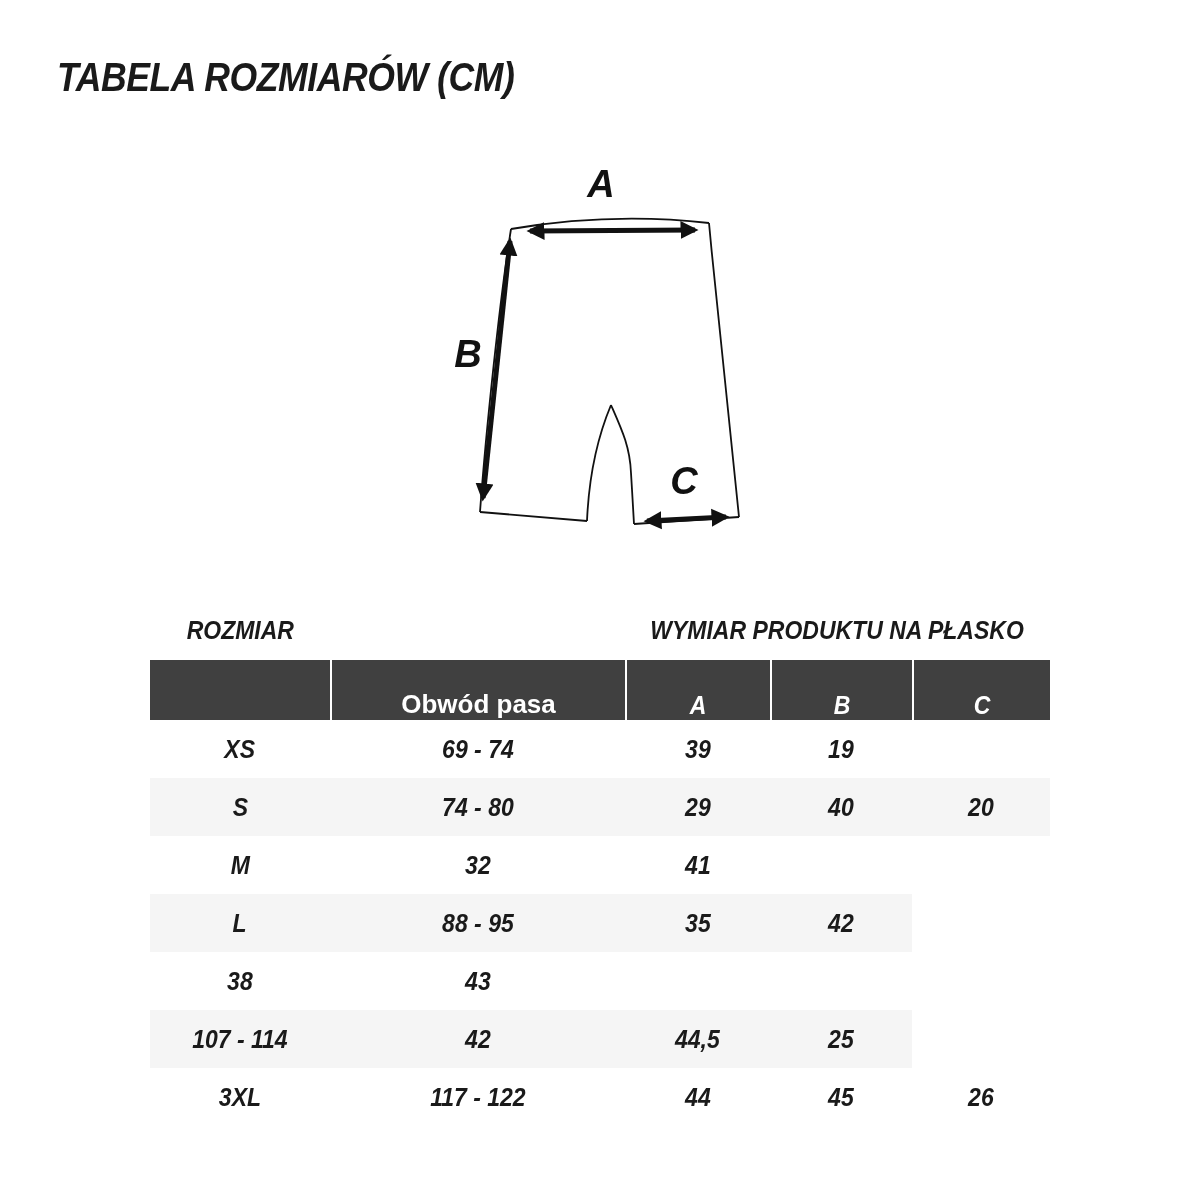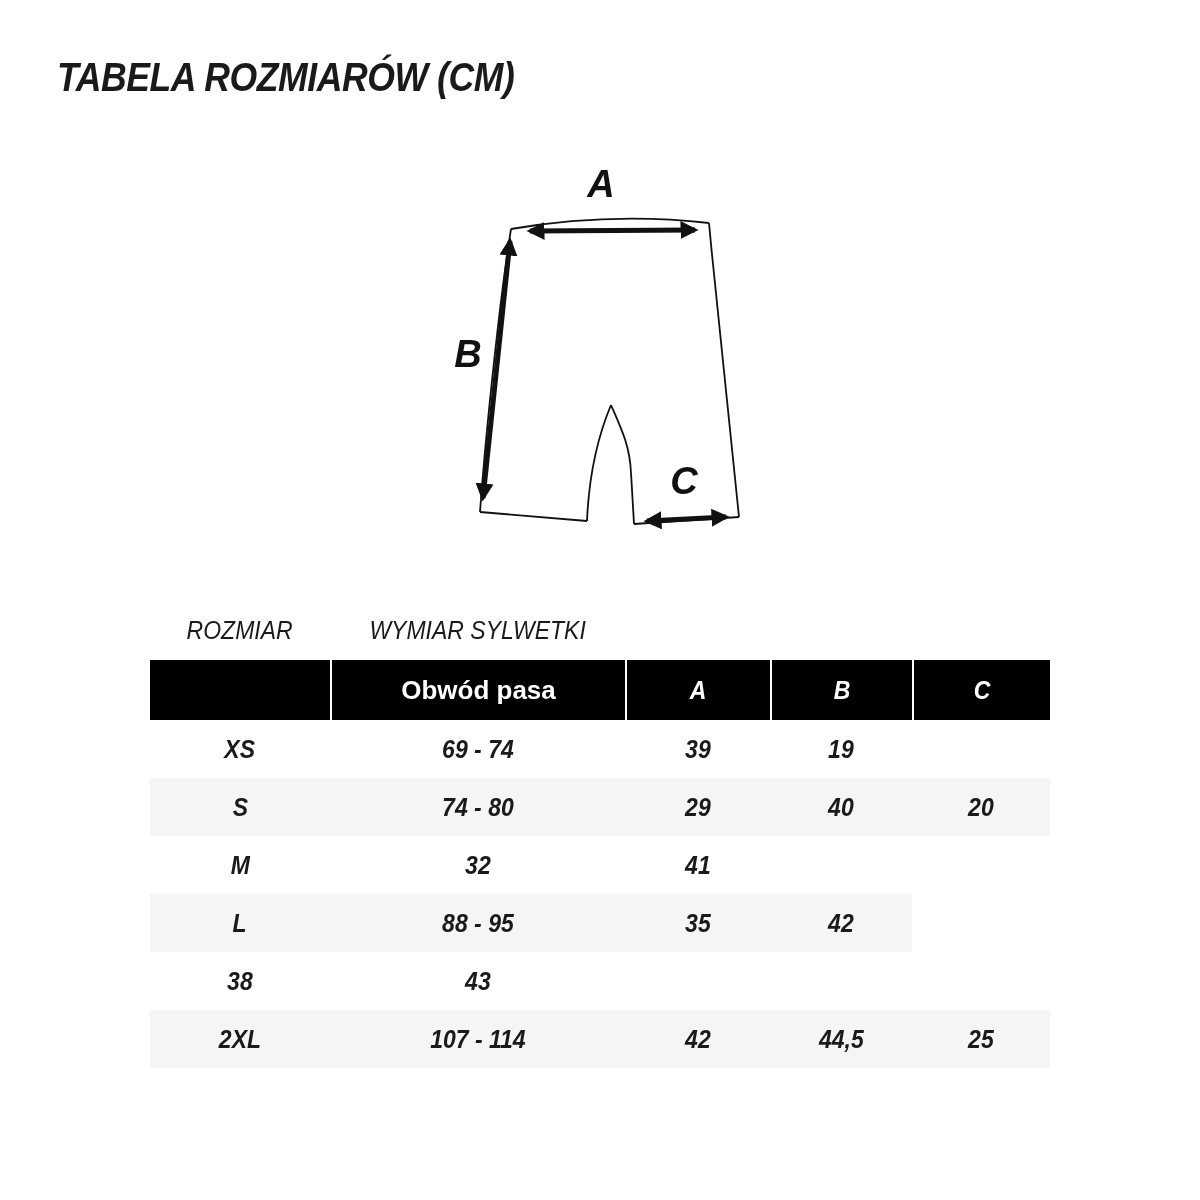--- a/index.html
+++ b/index.html
@@ -47,43 +47,44 @@
     width: 900px;
     display: grid;
     grid-template-columns: 180px 295px 145px 142px 138px;
     height: 36px;
   }
   .group-header {
     display: flex;
     align-items: center;
     justify-content: center;
     font-size: 25px;
-    font-weight: normal;
+    font-weight: bold;
     font-style: italic;
     white-space: nowrap;
   }
   .gh-1 { grid-column: 1; }
   .gh-2 { grid-column: 2; }
   .gh-3 { grid-column: 3 / span 3; }
   .squeeze { display: inline-block; transform: scaleX(0.92); }
   .size-table {
     position: absolute;
     left: 150px;
     top: 660px;
     width: 900px;
   }
   .tr {
     display: grid;
     grid-template-columns: 180px 295px 145px 142px 138px;
     height: 58px;
   }
   .tr.head { height: 60px; }
   .tr.head .td {
-    background: #000000;
+    background: #404040;
     color: #ffffff;
+    align-items: flex-end;
   }
   .tr.head .td + .td { border-left: 2px solid #ffffff; }
   .tr.striped .td { background: #f5f5f5; }
   .td {
     display: flex;
     align-items: center;
     justify-content: center;
     font-size: 25px;
     font-weight: bold;
     font-style: italic;
@@ -126,22 +127,22 @@
 
     <text x="601" y="197" text-anchor="middle">A</text>
     <text x="468" y="367" text-anchor="middle">B</text>
     <text x="684" y="494" text-anchor="middle">C</text>
   </svg>
 
   <div class="group-headers">
     <div class="group-header gh-1">
         <span class="squeeze">ROZMIAR</span>
       </div>
-    <div class="group-header gh-2">
-        <span class="squeeze">WYMIAR SYLWETKI</span>
+    <div class="group-header gh-3">
+        <span class="squeeze">WYMIAR PRODUKTU NA PŁASKO</span>
       </div>
   </div>
 
   <div class="size-table">
 
     <div class="tr head">
       <div class="td">
           <span class="squeeze"></span>
         </div>
       <div class="td upright">
@@ -222,31 +223,45 @@
       <div class="td">
           <span class="squeeze">38</span>
         </div>
       <div class="td">
           <span class="squeeze">43</span>
         </div>
     </div>
 
     <div class="tr striped">
       <div class="td">
-          <span class="squeeze">2XL</span>
-        </div>
-      <div class="td">
           <span class="squeeze">107 - 114</span>
         </div>
       <div class="td">
           <span class="squeeze">42</span>
         </div>
       <div class="td">
           <span class="squeeze">44,5</span>
         </div>
       <div class="td">
           <span class="squeeze">25</span>
         </div>
     </div>
 
+    <div class="tr">
+      <div class="td">
+          <span class="squeeze">3XL</span>
+        </div>
+      <div class="td">
+          <span class="squeeze">117 - 122</span>
+        </div>
+      <div class="td">
+          <span class="squeeze">44</span>
+        </div>
+      <div class="td">
+          <span class="squeeze">45</span>
+        </div>
+      <div class="td">
+          <span class="squeeze">26</span>
+        </div>
+    </div>
 
   </div>
 </div>
 
 </body></html>

